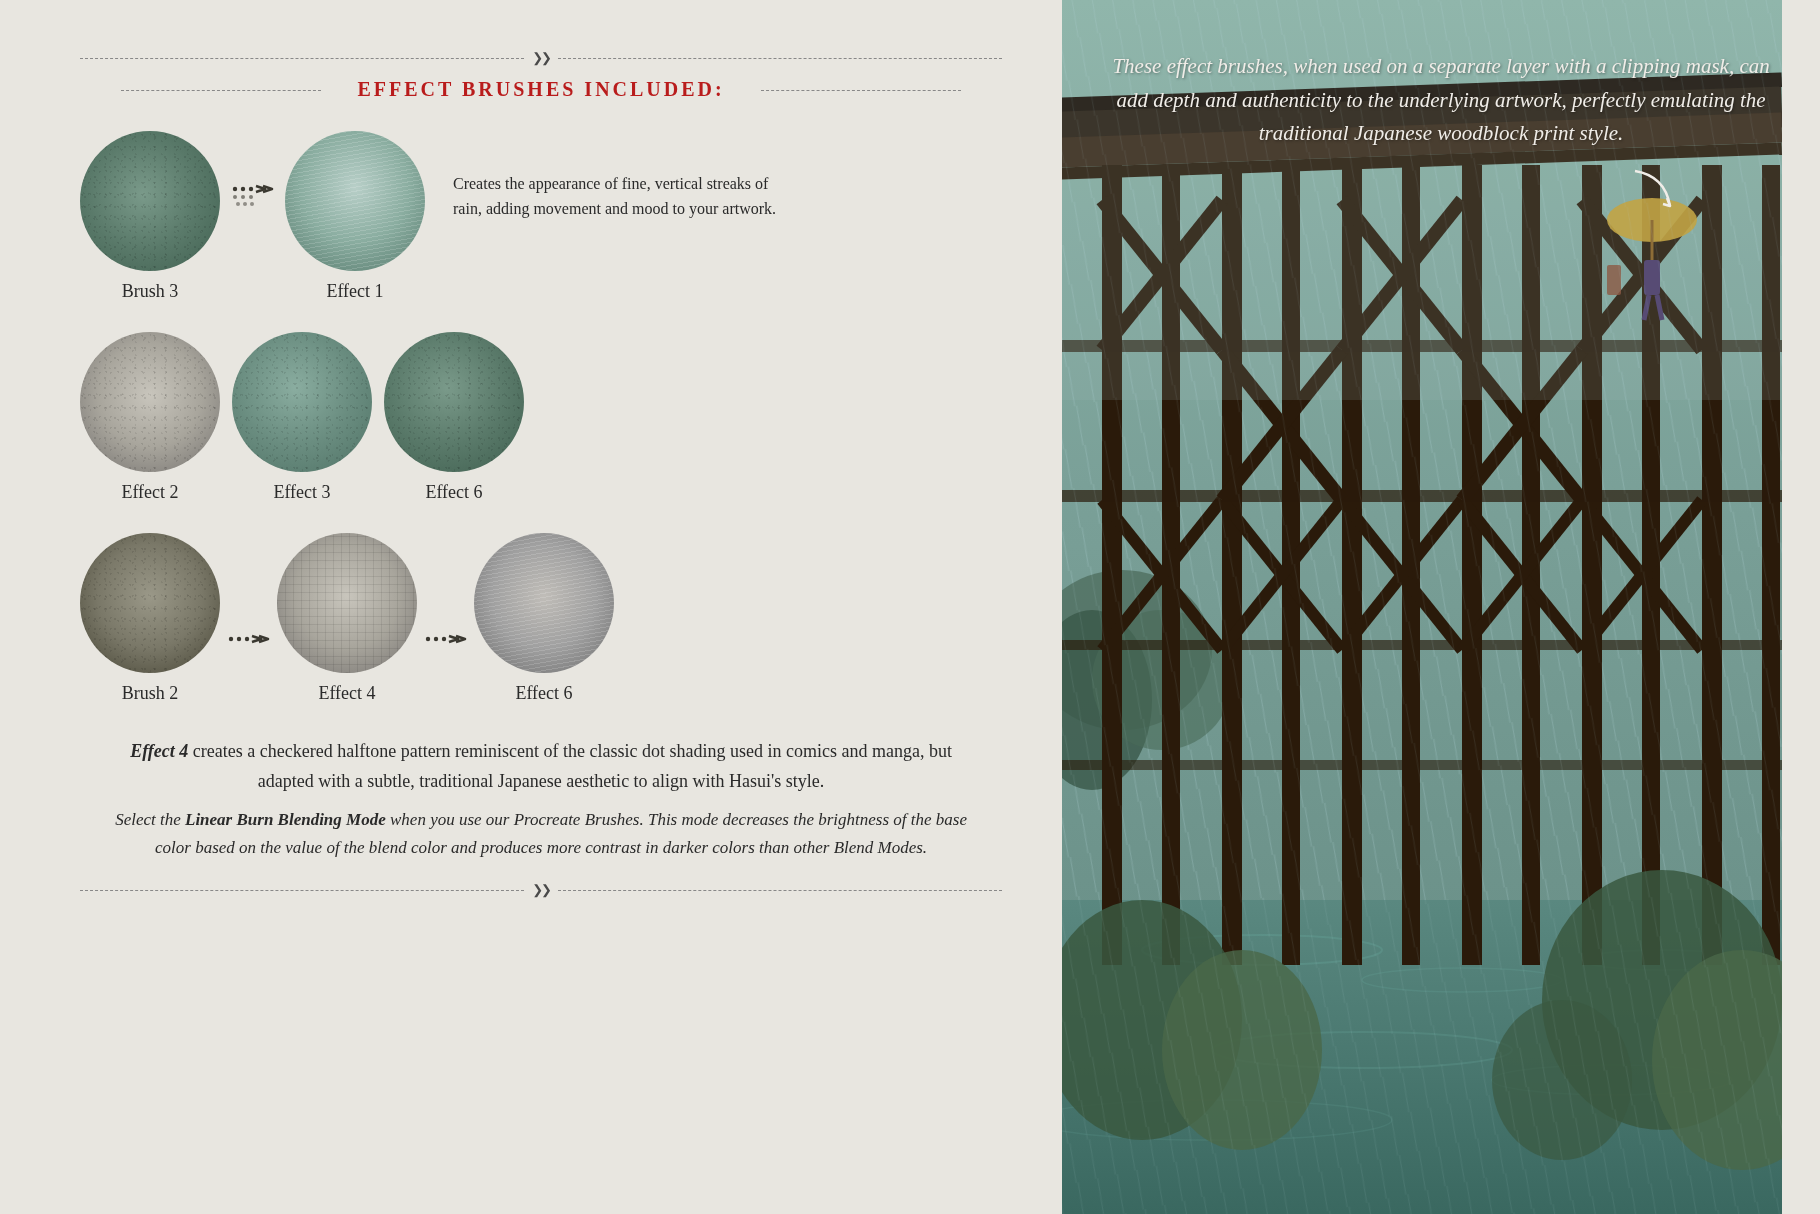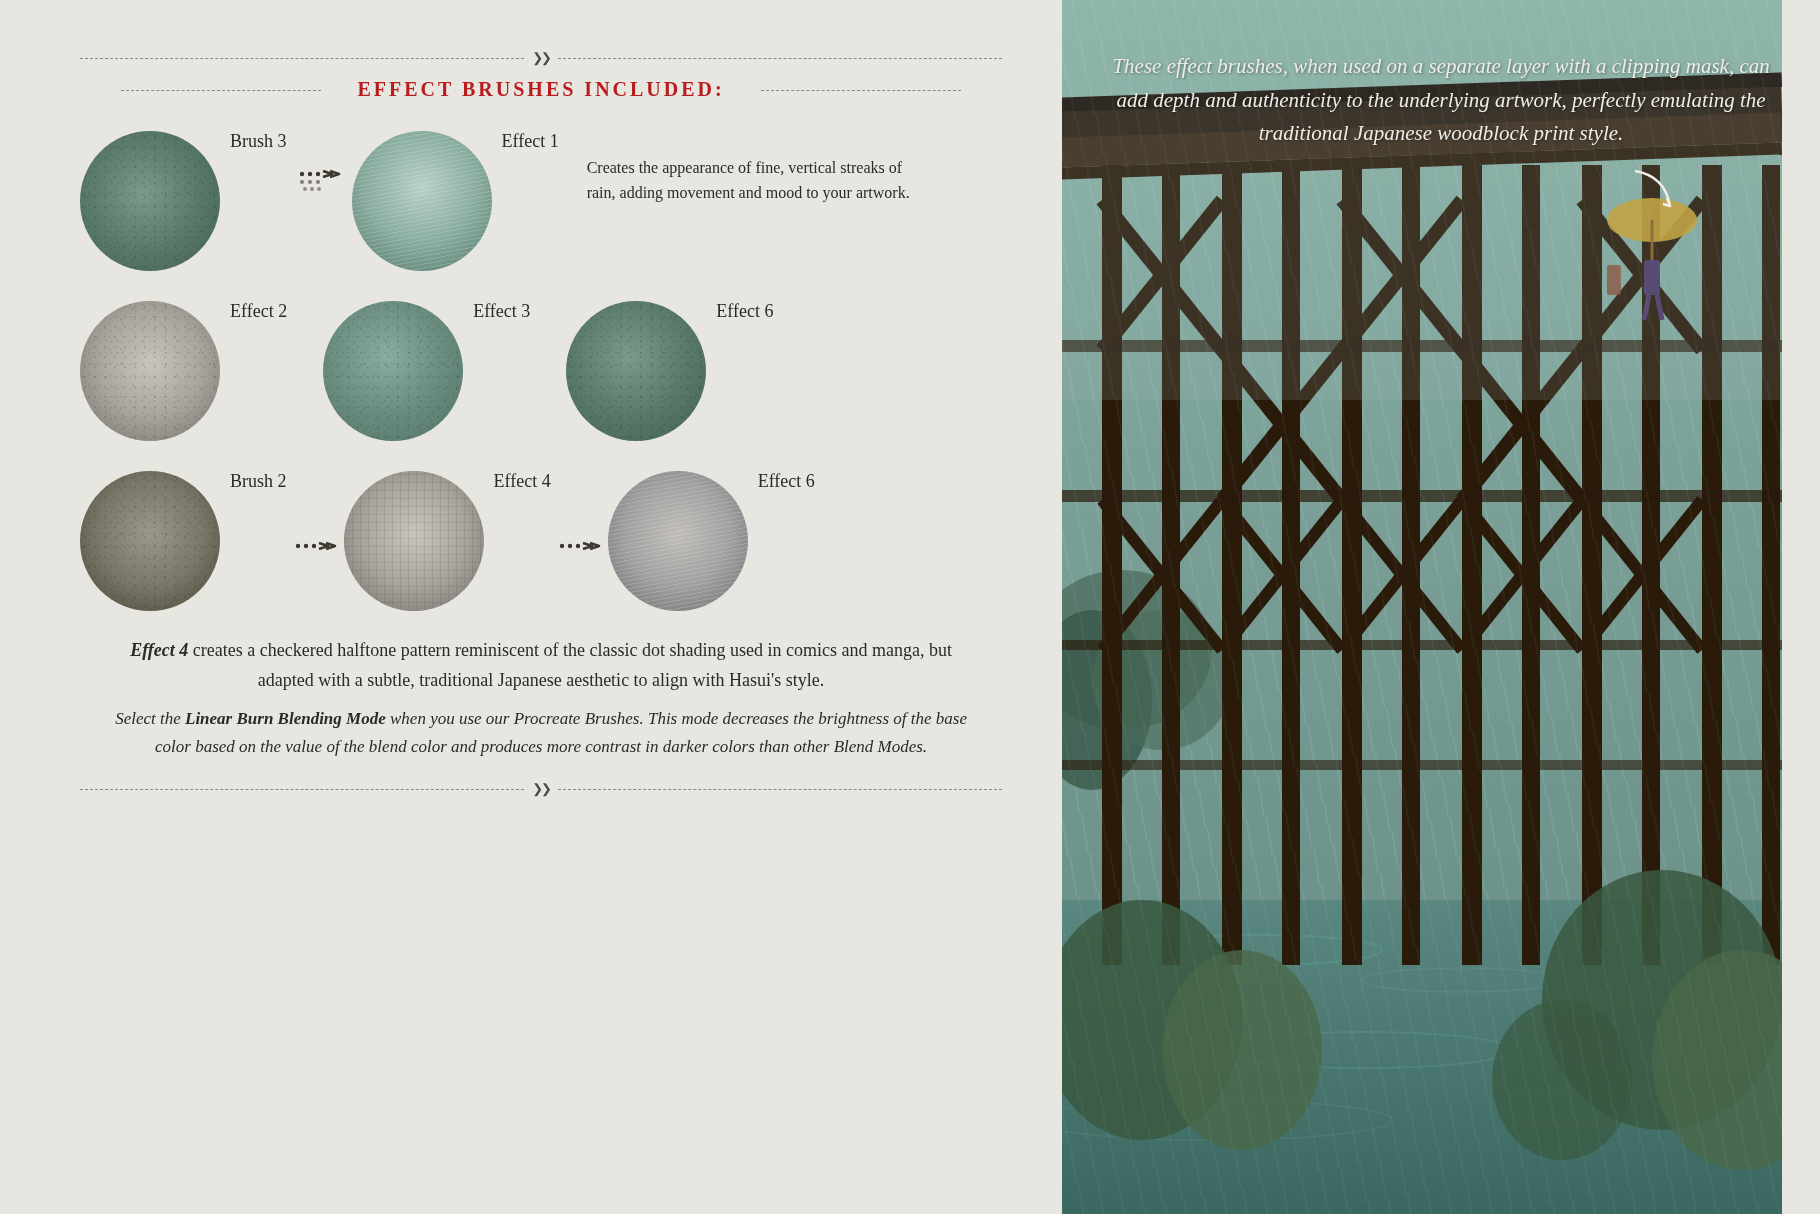--- a/index.html
+++ b/index.html
@@ -69,20 +69,22 @@
     
     .brush-row {
       display: flex;
       align-items: center;
       margin-bottom: 30px;
       gap: 10px;
     }
 
     .brush-item {
       display: flex;
+      flex-direction: column;
+      align-items: center;
       gap: 10px;
     }
 
     .circle {
       border-radius: 50%;
       width: 140px;
       height: 140px;
       display: block;
     }
 
@@ -133,29 +135,29 @@
       font-size: 16px;
       line-height: 1.55;
       color: #2a2a2a;
       max-width: 340px;
       margin-left: 18px;
       padding-bottom: 40px;
     }
 
     .row2 {
       display: flex;
-      gap: 36px;
+      gap: 12px;
       margin-bottom: 30px;
       align-items: flex-end;
     }
 
     .row3 {
       display: flex;
       gap: 6px;
-      margin-bottom: 25px;
+      margin-bottom: 33px;
       align-items: flex-end;
     }
 
     .bottom-text1 {
       font-size: 18px;
       line-height: 1.65;
       color: #2a2a2a;
       text-align: center;
       margin-bottom: 10px;
       padding: 0 30px;

